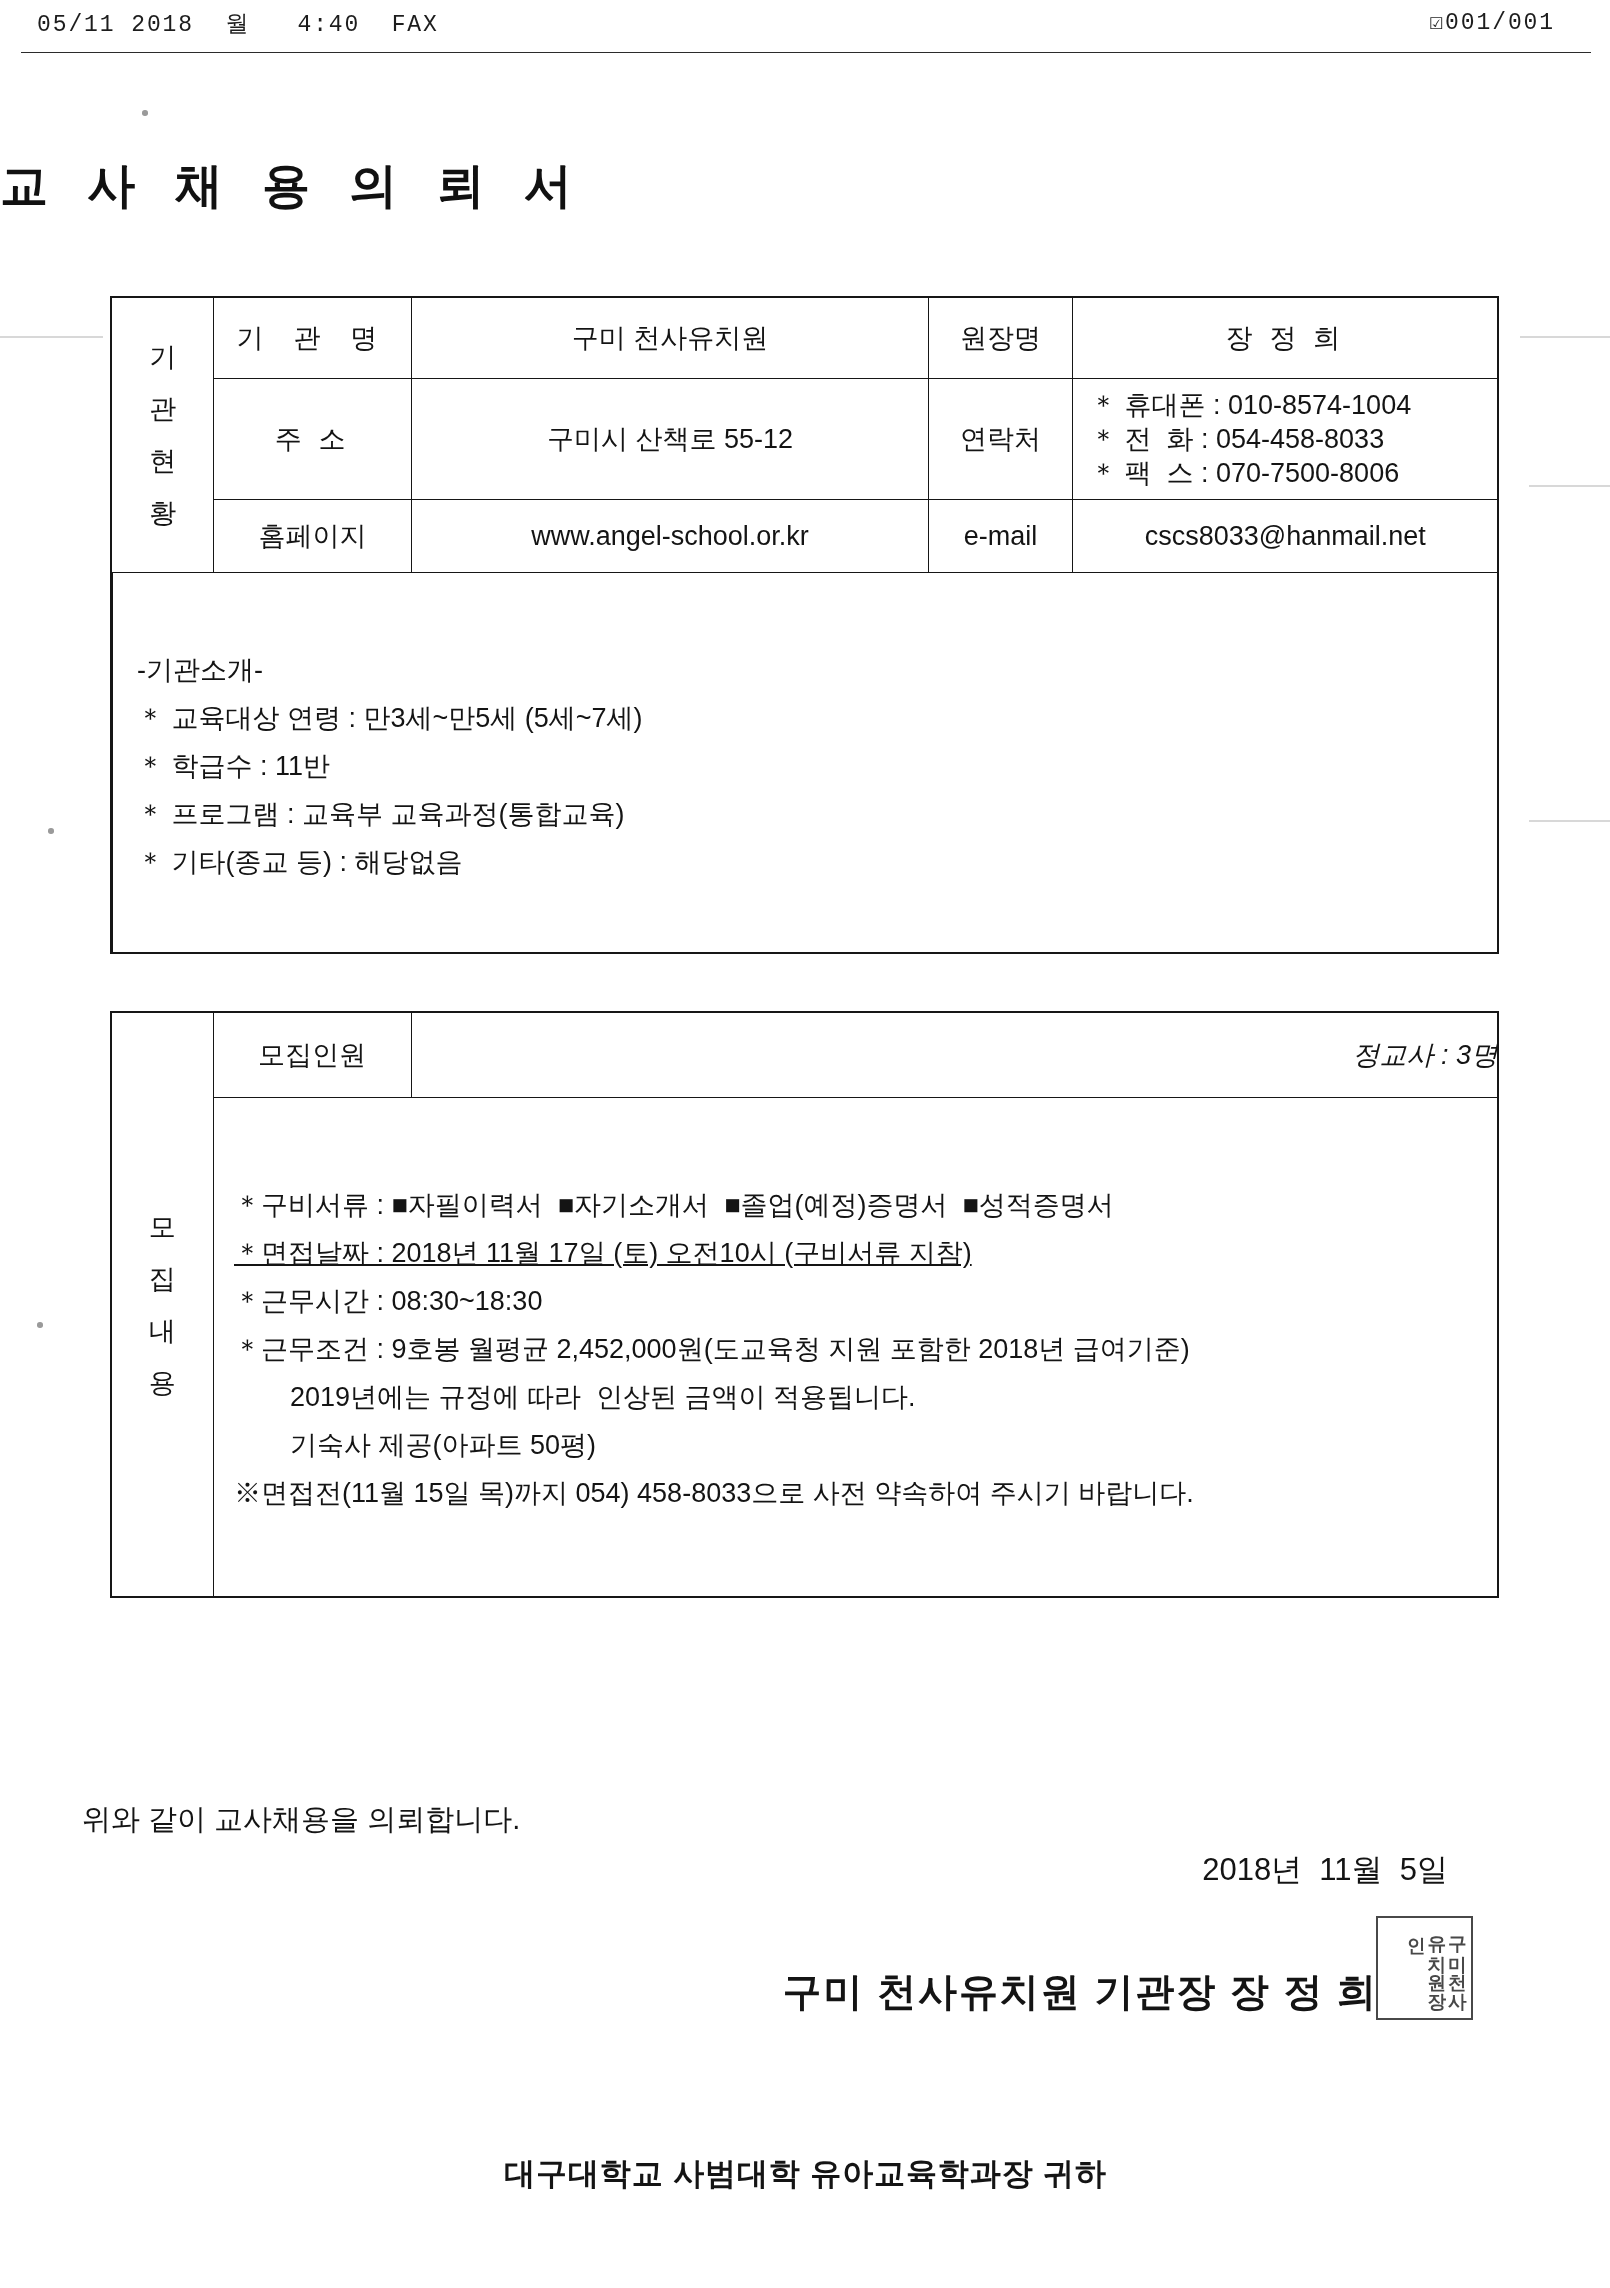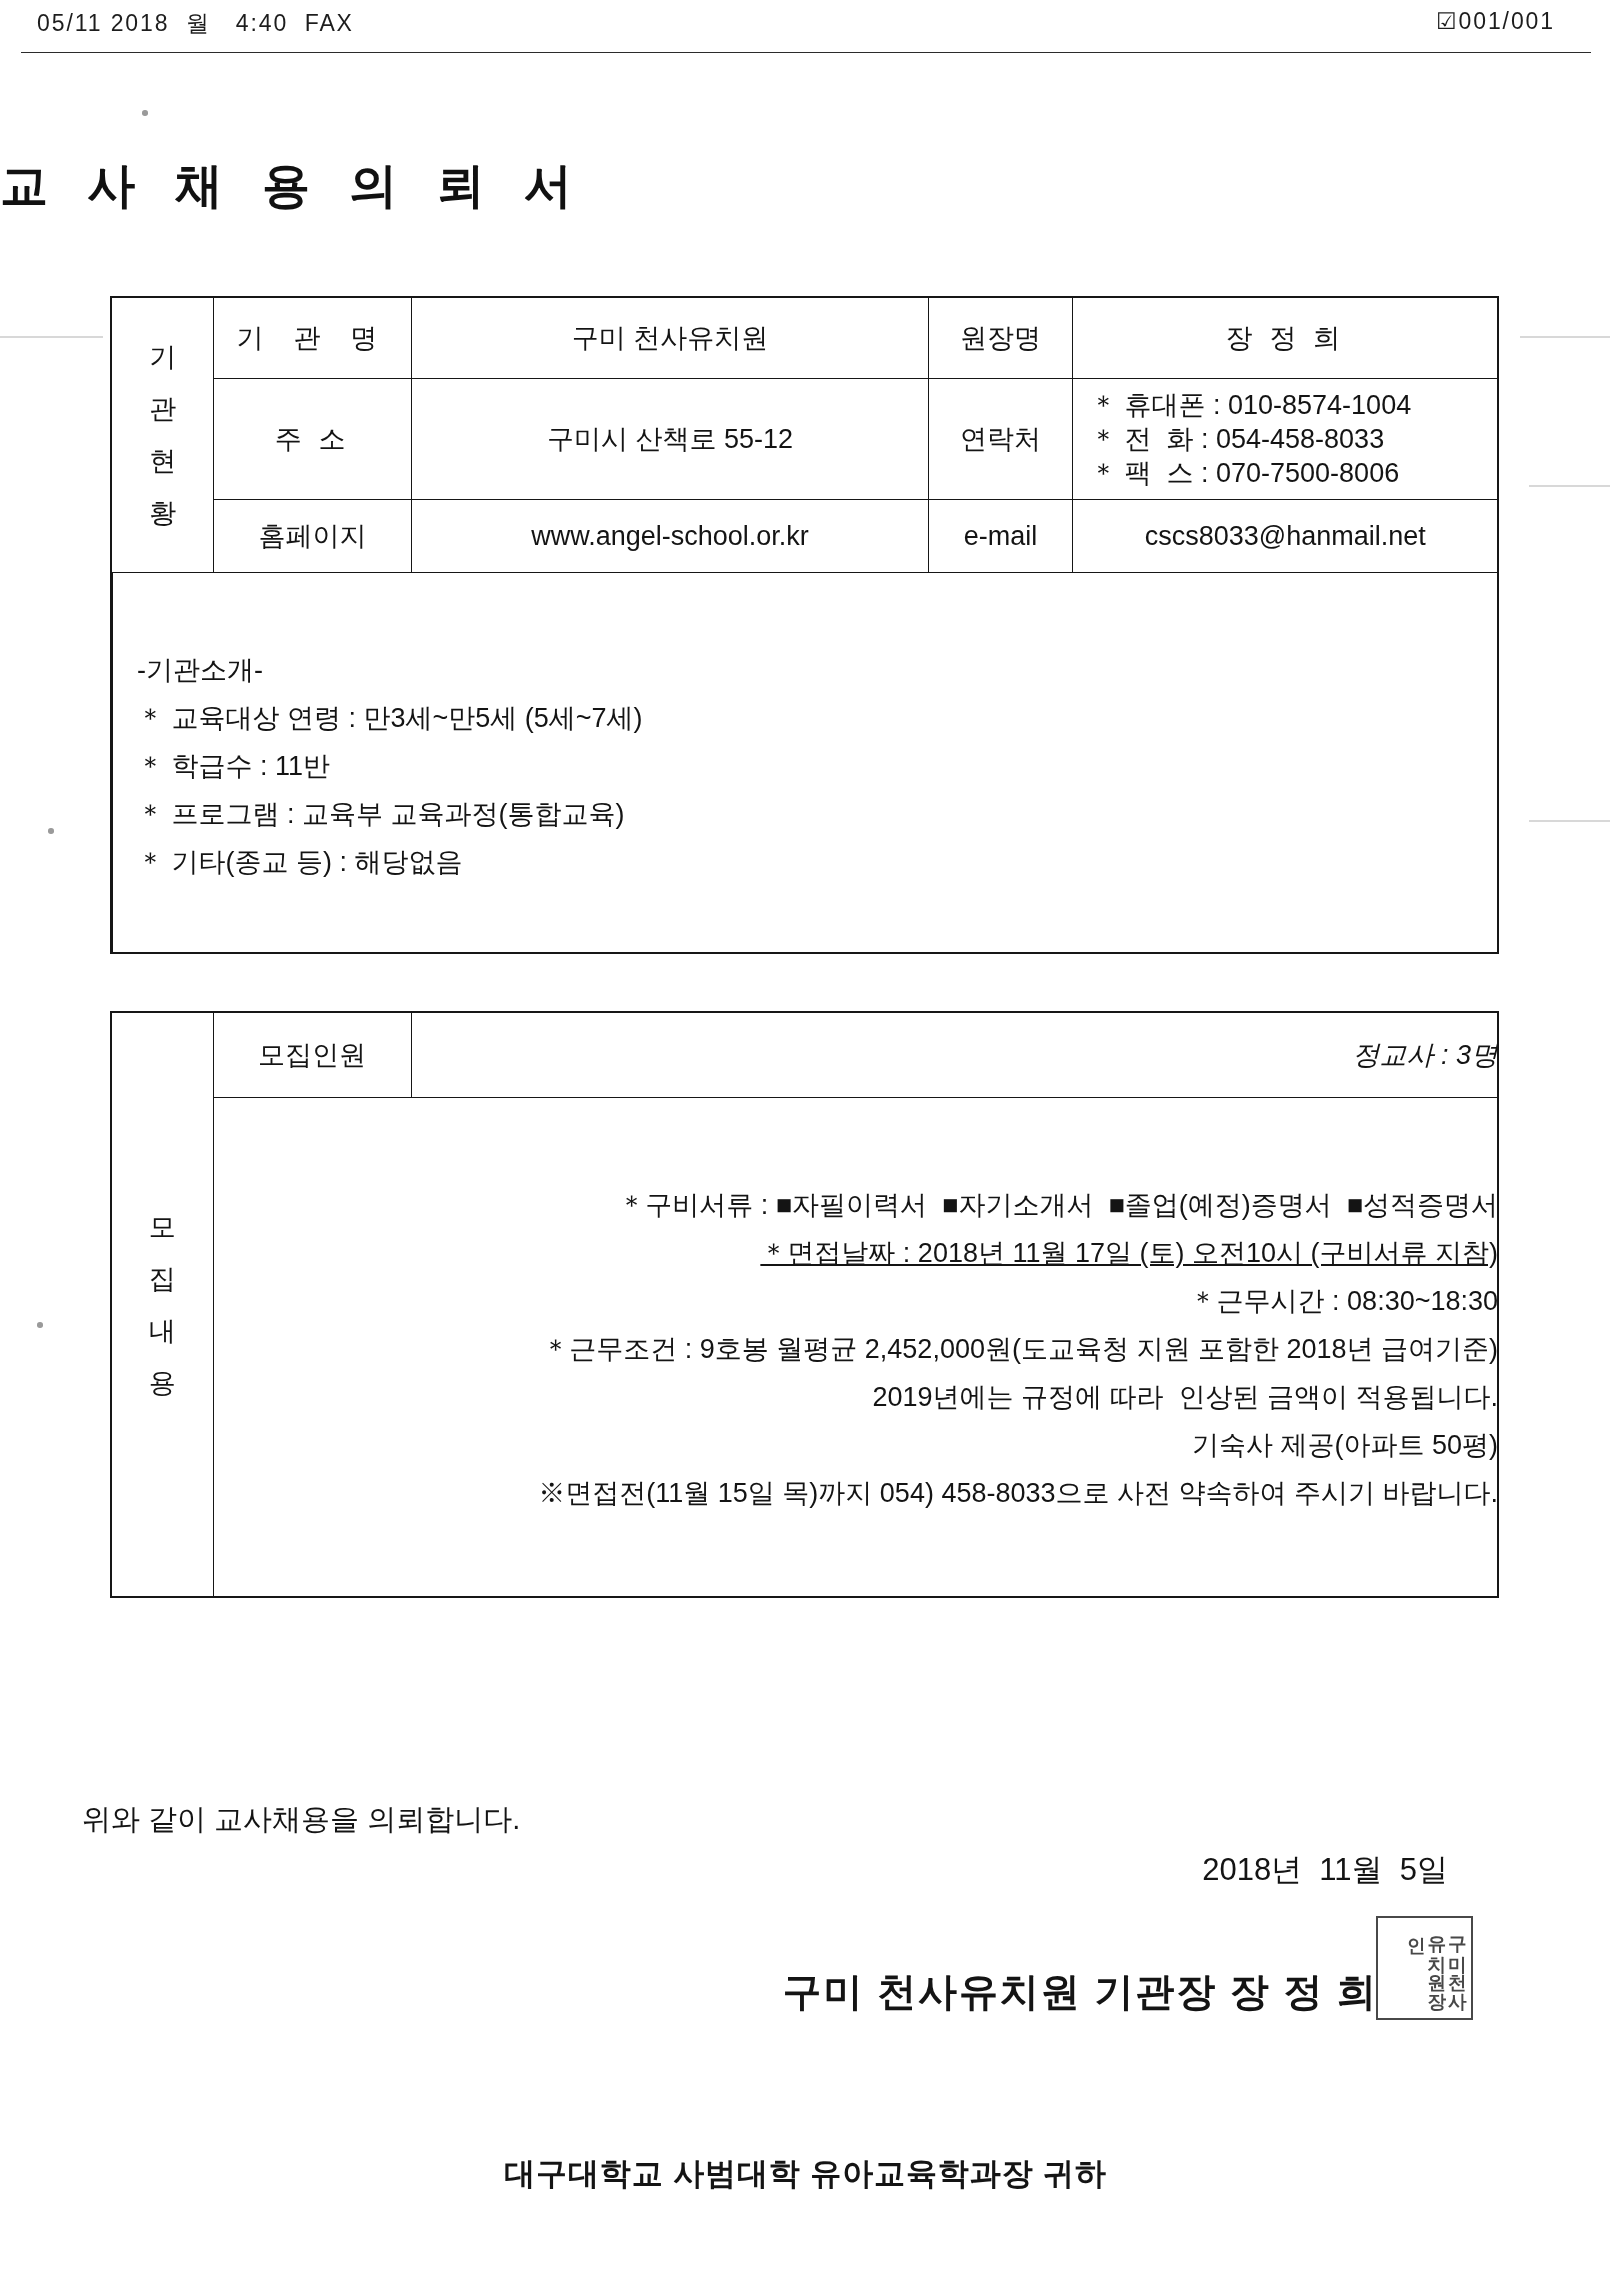--- a/index.html
+++ b/index.html
@@ -16,21 +16,21 @@
     overflow: hidden;
   }
 
   
   .fax-header {
     position: absolute;
     top: 7.5px;
     left: 0;
     width: 1611px;
     height: 37px;
-    font-family: Liberation Sans, sans-serif;
+    font-family: Liberation Mono, monospace;
     font-size: 23px;
     letter-spacing: 1.9px;
     color: #1d1d1d;
   }
   .fax-header .left {
     position: absolute;
     left: 37px;
     top: 0;
     white-space: pre;
   }
@@ -123,21 +123,21 @@
   .intro {
     text-align: left;
     padding: 17px 0 9.3px 24px !important;
     font-size: 29px;
     line-height: 48px;
   }
   .intro div { white-space: pre; }
 
   
   .recruit {
-    text-align: right;
+    text-align: left;
     padding: 17px 0 13px 20.5px !important;
     font-size: 28px;
     line-height: 48px;
   }
   .recruit div { white-space: pre; }
   .u { text-decoration: underline; }
   .indent1 { padding-left: 56px; }
 
   
   .closing {

